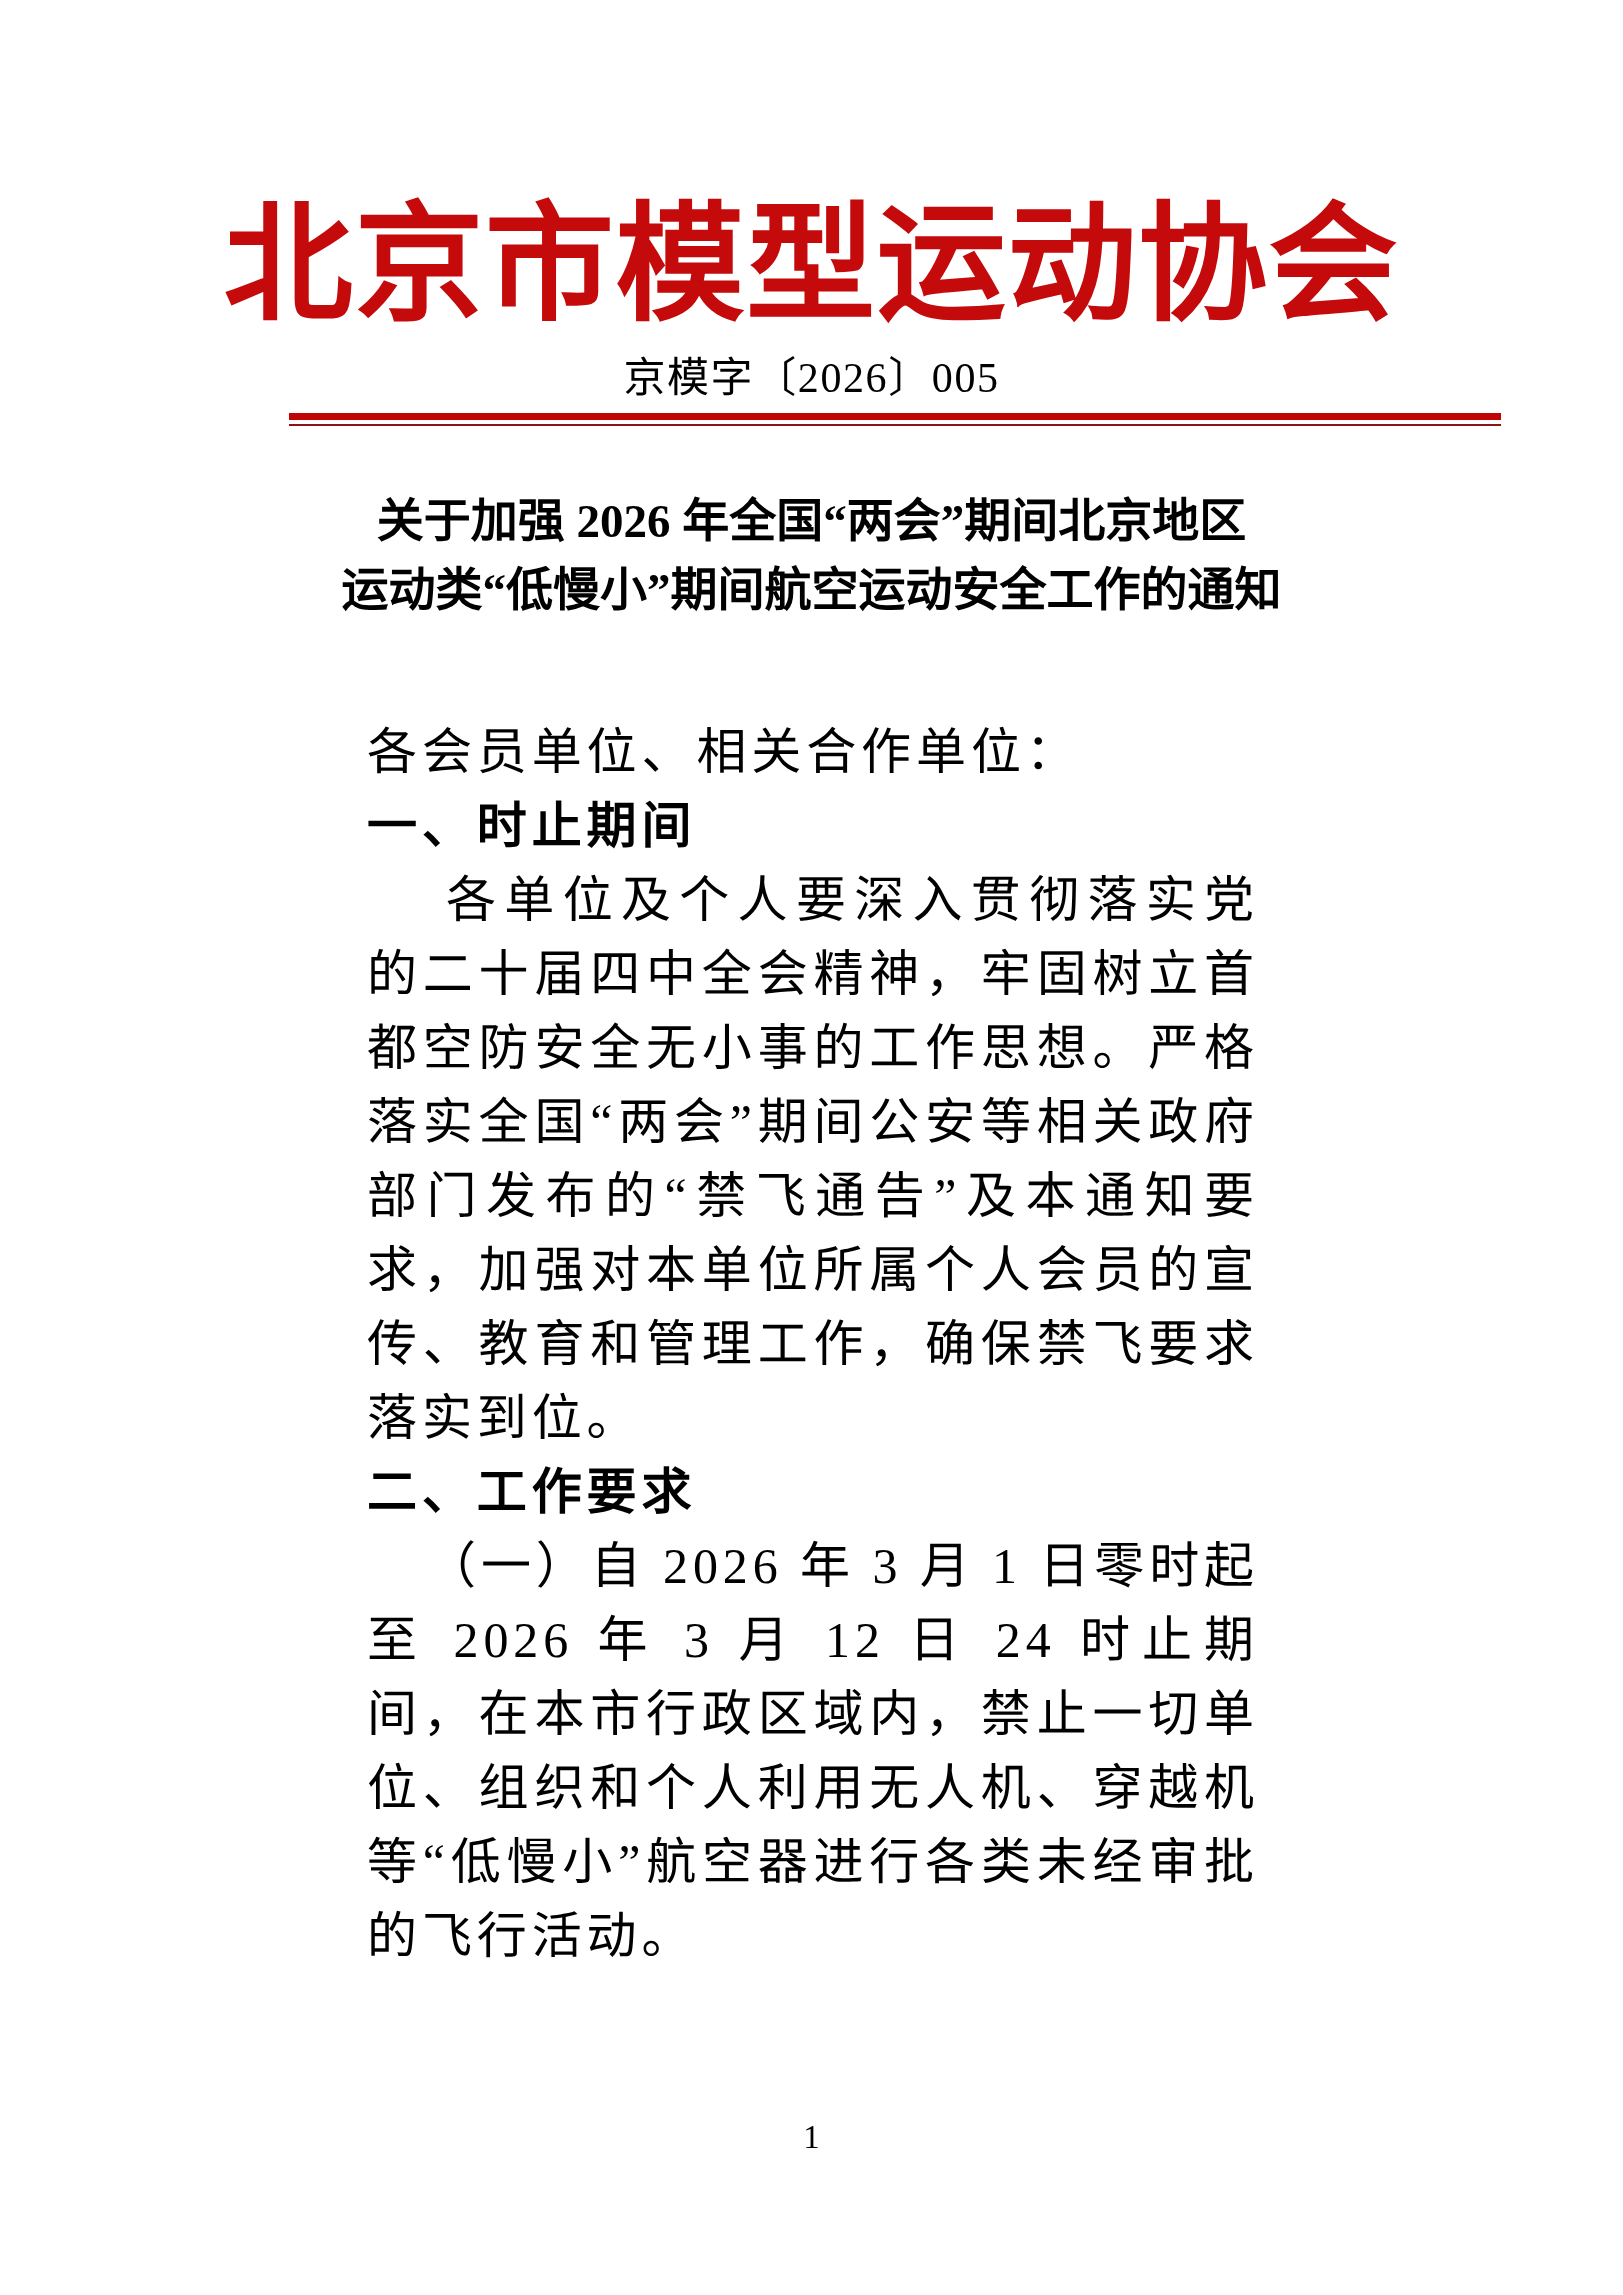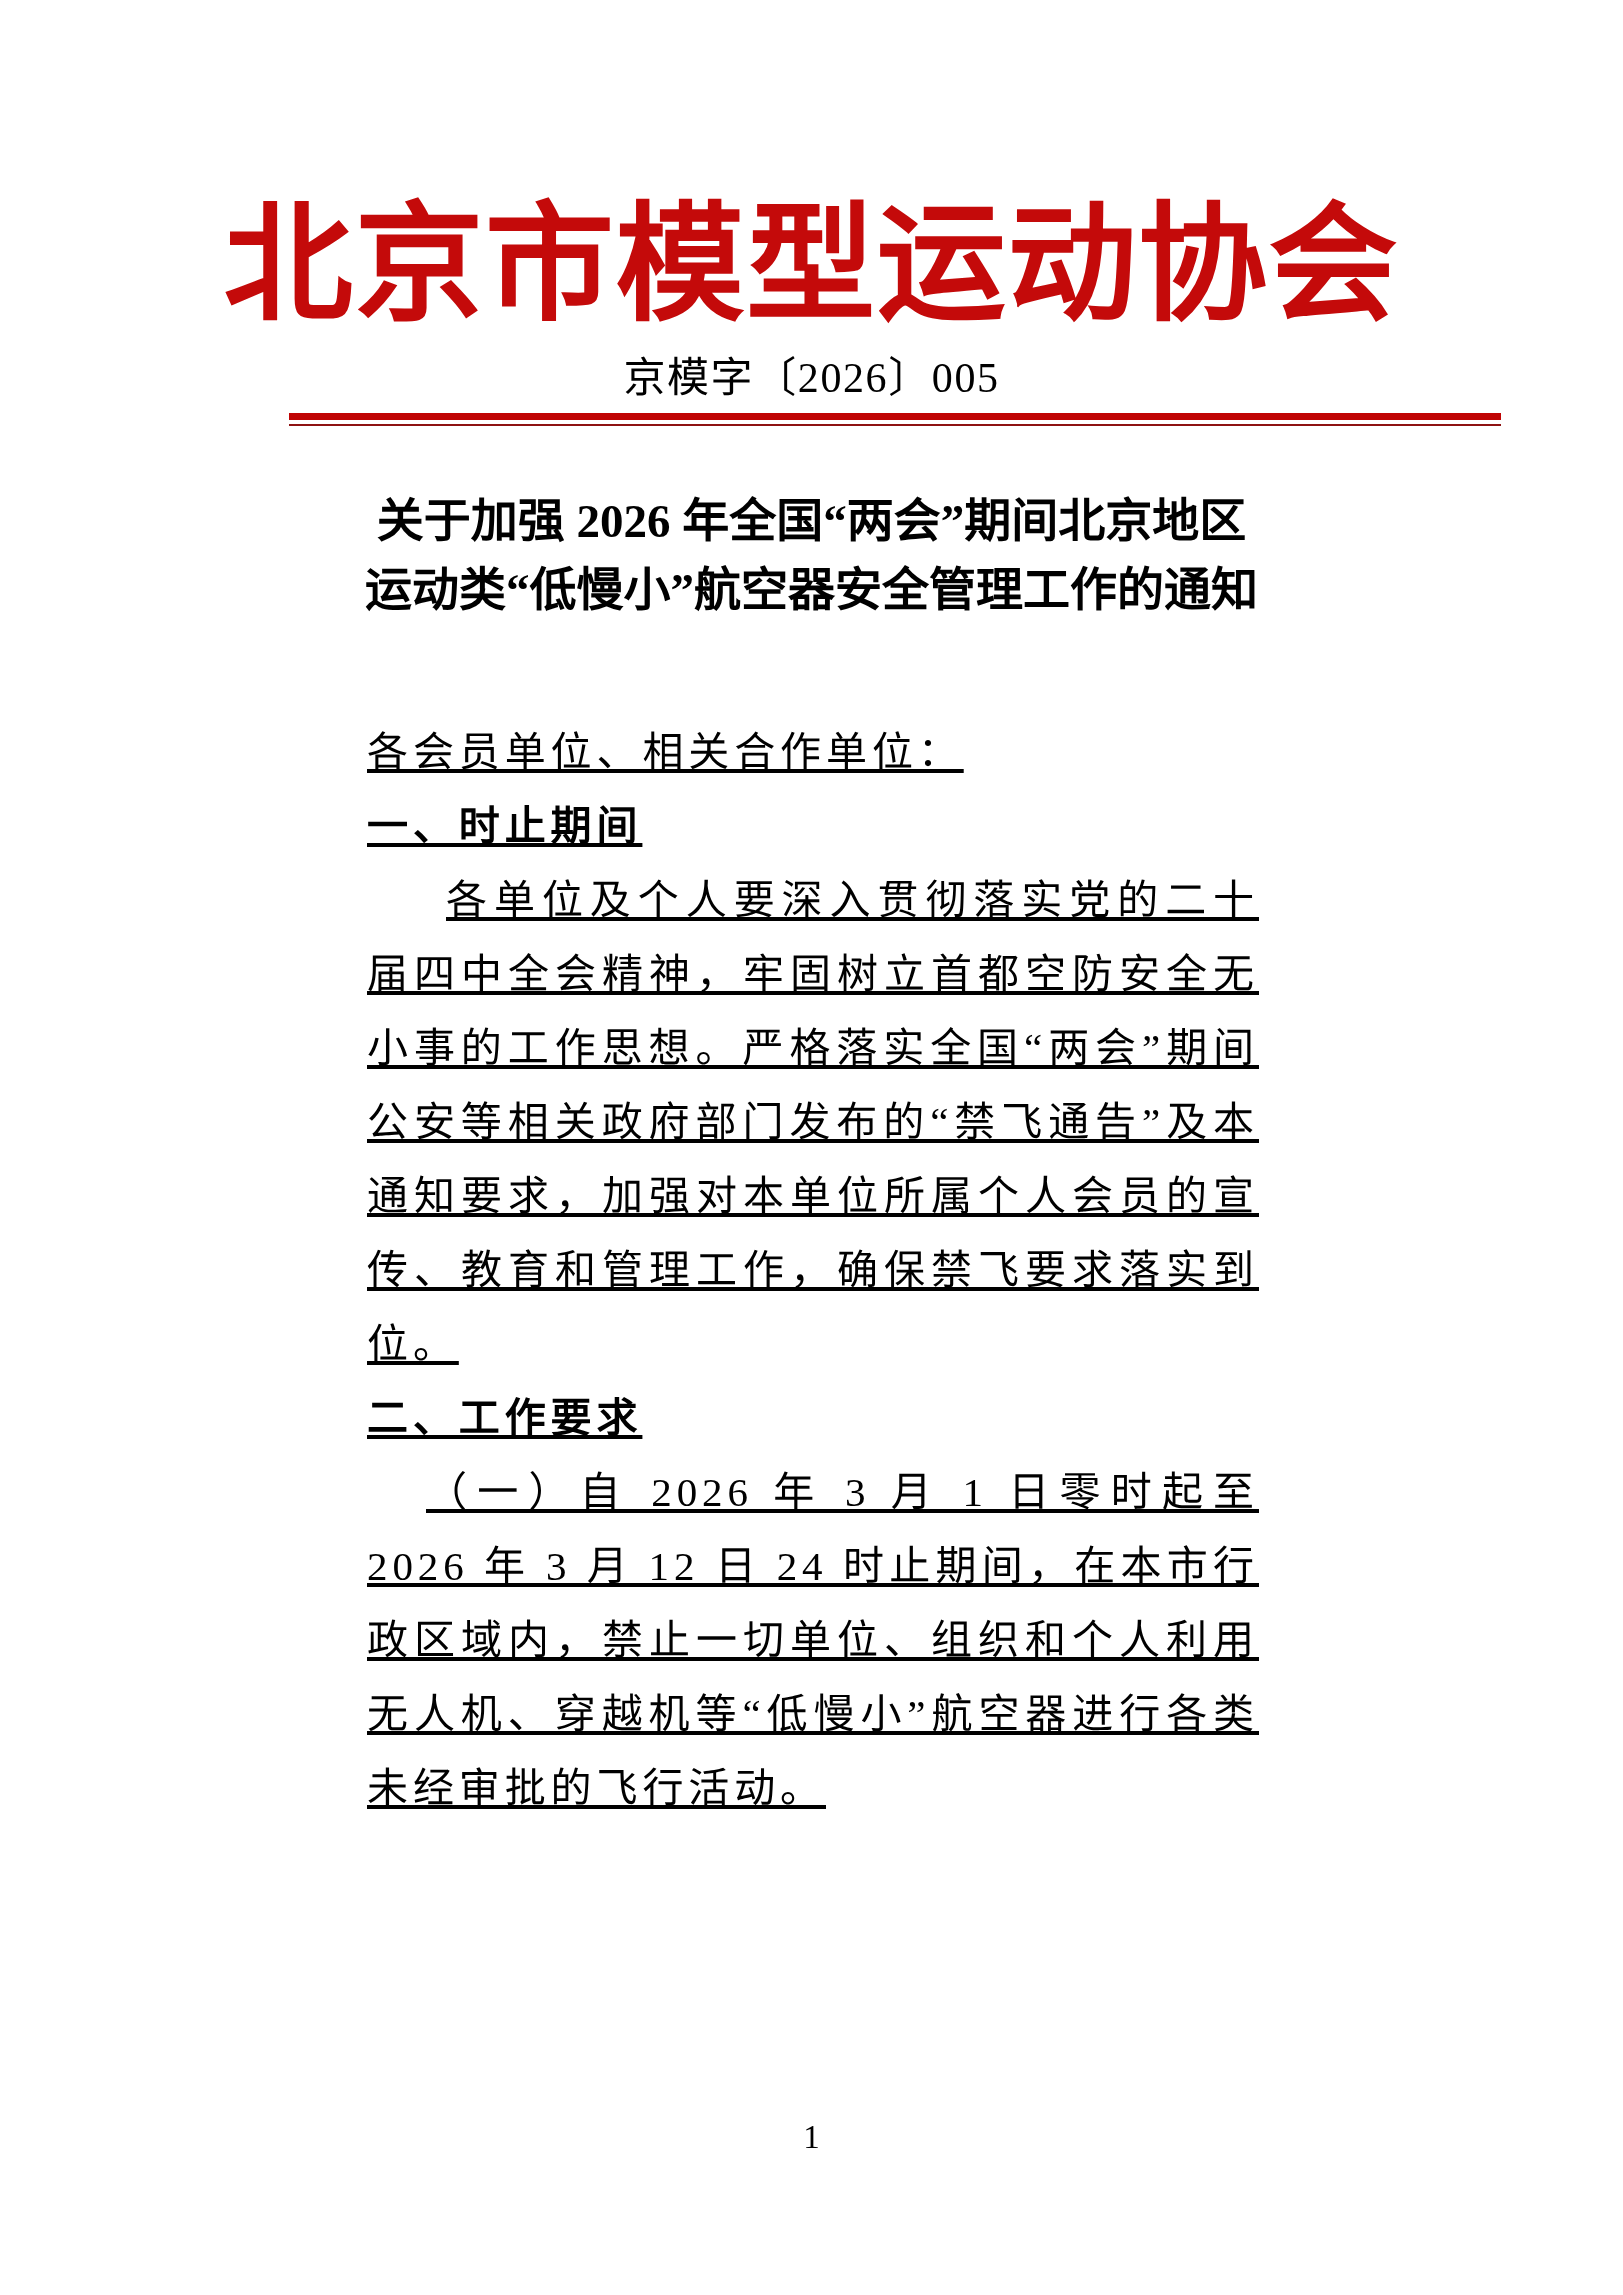--- a/index.html
+++ b/index.html
@@ -62,26 +62,25 @@
     font-family: Liberation Serif, serif;
   }
   .doc-title .t-line {
     display: block;
     line-height: 69px;
     white-space: nowrap;
   }
   
   .body-block {
     margin: 90px 242px 0 245px;
-    font-size: 41px;
+    font-size: 50px;
     line-height: 74px;
     letter-spacing: 4.9px;
     text-align: justify;
     text-justify: inter-ideograph;
-    text-decoration: underline;
   }
   .body-block p {
     margin: 0;
     padding: 0;
   }
   .para-indent    { text-indent: 79px; }
   .para-indent-paren { text-indent: 59px; }
   .heading {
     font-weight: bold;
   }
@@ -106,21 +105,21 @@
   <div class="doc-number">京模字〔2026〕005</div>
 
   <div class="red-rule">
     <div class="thick"></div>
     <div class="gap"></div>
     <div class="thin"></div>
   </div>
 
   <h1 class="doc-title">
     <span class="t-line">关于加强 2026 年全国“两会”期间北京地区</span>
-    <span class="t-line">运动类“低慢小”航空器安全管理工作的通知</span>
+    <span class="t-line">运动类“低慢小”期间航空运动安全工作的通知</span>
   </h1>
 
   <div class="body-block">
     <p class="salutation">各会员单位、相关合作单位：</p>
     <p class="heading">一、时止期间</p>
     <p class="para-indent">各单位及个人要深入贯彻落实党的二十届四中全会精神，牢固树立首都空防安全无小事的工作思想。严格落实全国“两会”期间公安等相关政府部门发布的“禁飞通告”及本通知要求，加强对本单位所属个人会员的宣传、教育和管理工作，确保禁飞要求落实到位。</p>
     <p class="heading">二、工作要求</p>
     <p class="para-indent-paren">（一）自 2026 年 3 月 1 日零时起至 2026 年 3 月 12 日 24 时止期间，在本市行政区域内，禁止一切单位、组织和个人利用无人机、穿越机等“低慢小”航空器进行各类未经审批的飞行活动。</p>
   </div>
 

